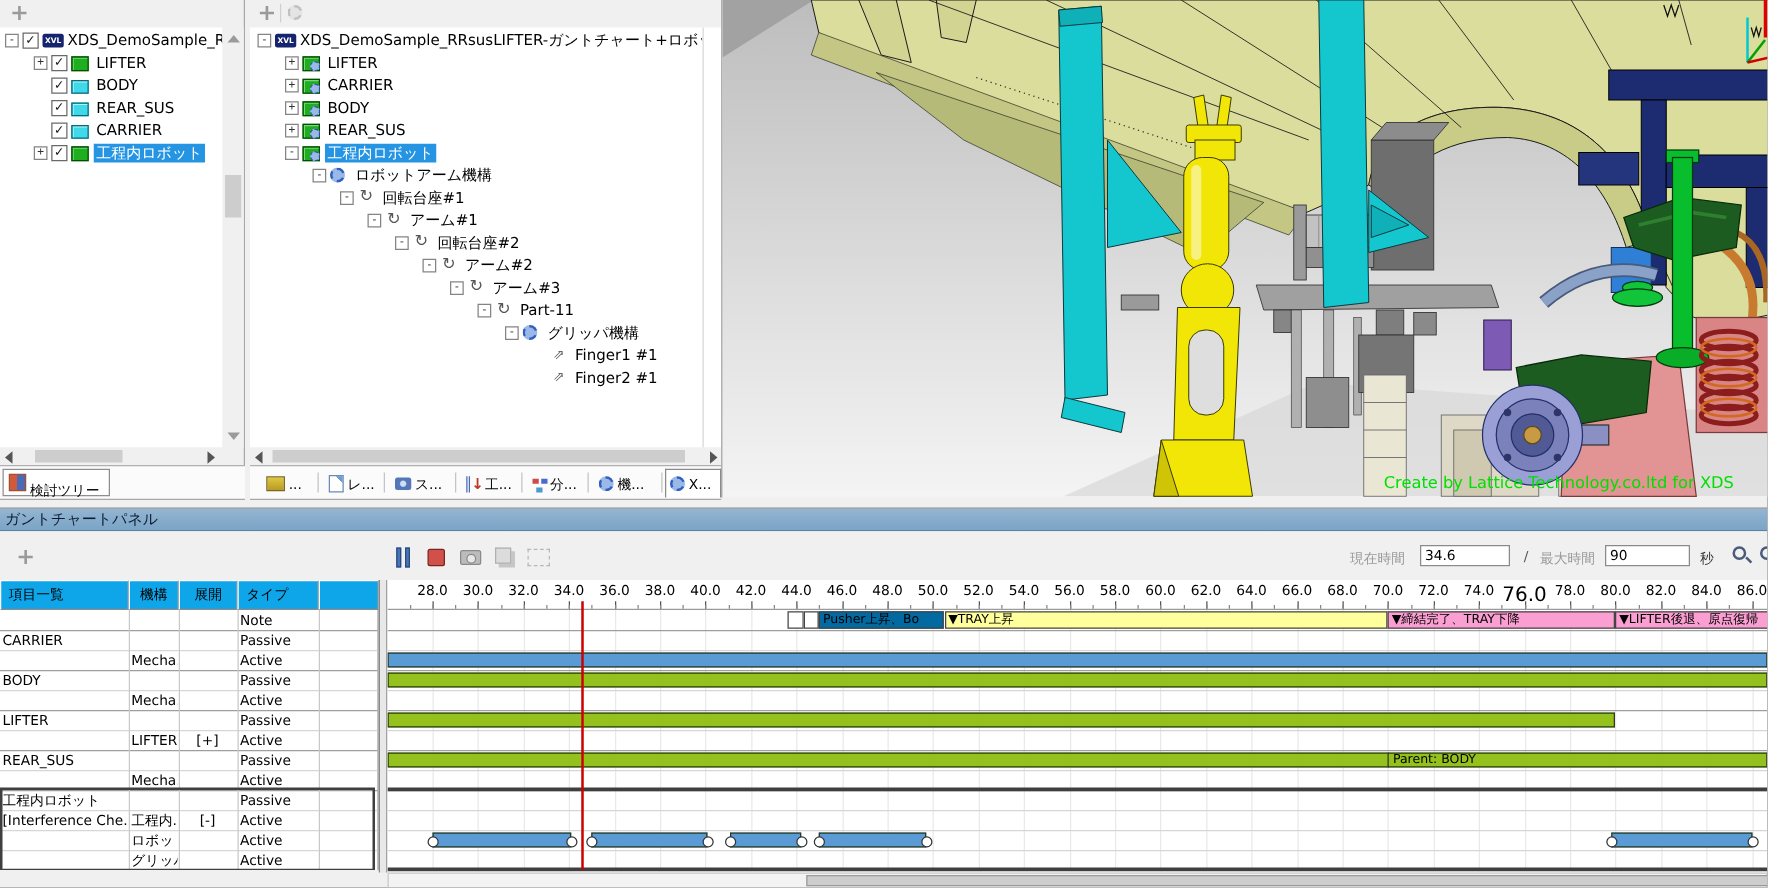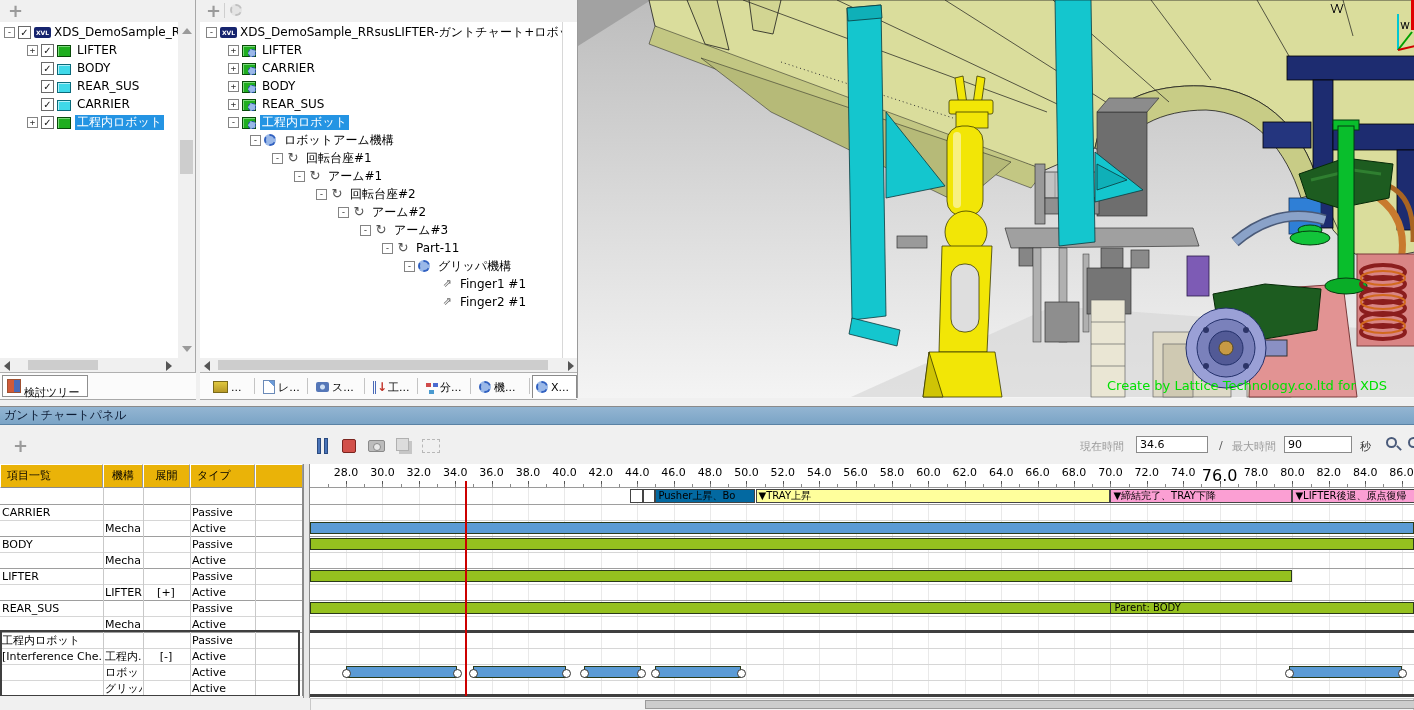--- a/index.html
+++ b/index.html
@@ -5,21 +5,21 @@
   html,body{margin:0;padding:0;background:#888;}
   #app{position:relative;width:1414px;height:710px;background:#f0f0f0;overflow:hidden;
        font-family:"DejaVu Sans","Liberation Sans",sans-serif;font-size:11px;color:#000;}
   .abs{position:absolute;}
   .panel{background:#fff;}
   .sb{background:#f0f0f0;}
   .tri{position:absolute;width:0;height:0;}
   .thumb{position:absolute;background:#cdcdcd;}
   .tabstrip{position:absolute;background:#fbfbfb;border-top:1px solid #b0b0b0;border-bottom:1px solid #a8a8a8;}
   .tab{position:absolute;background:#fff;border:1px solid #8f8f8f;display:flex;align-items:center;gap:3px;padding:0 4px;box-sizing:border-box;}
-  .gantt-hdr-cell{position:absolute;background:#eab308;border-top:1px solid #fff;border-left:1px solid #fff;
+  .gantt-hdr-cell{position:absolute;background:#0ea5e9;border-top:1px solid #fff;border-left:1px solid #fff;
        border-right:1px solid #9a9a9a;border-bottom:1px solid #8a8a8a;box-sizing:border-box;
        font-size:11px;line-height:21px;}
   .cell{position:absolute;font-size:11px;line-height:15px;white-space:nowrap;overflow:hidden;}
   .plus{color:#9a9a9a;font-size:18px;line-height:18px;font-weight:bold;}
 </style>
 </head>
 <body>
 
 <div id="app">
 
@@ -407,20 +407,26 @@
 
     <div id="gtHeader">
         <div class="gantt-hdr-cell" style="position: absolute; left: 0px; top: 57px; width: 103px; height: 24px; padding-left: 6px;">項目一覧</div>
         <div class="gantt-hdr-cell" style="position: absolute; left: 103px; top: 57px; width: 40px; height: 24px; text-align: center;">機構</div>
         <div class="gantt-hdr-cell" style="position: absolute; left: 143px; top: 57px; width: 47px; height: 24px; text-align: center;">展開</div>
         <div class="gantt-hdr-cell" style="position: absolute; left: 190px; top: 57px; width: 65px; height: 24px; padding-left: 6px;">タイプ</div>
         <div class="gantt-hdr-cell" style="position: absolute; left: 255px; top: 57px; width: 48px; height: 24px; text-align: center;"></div>
       </div>
 
     <div class="abs panel" id="gtRows" style="left:0;top:81px;width:303px;height:208px;border-right:1px solid #8a8a8a;box-sizing:border-box;overflow:hidden;">
+        <div style="position: absolute; left: 0px; top: 0px; width: 303px; height: 16px; border-top: 1px solid transparent; box-sizing: border-box;">
+          <div class="cell" style="position: absolute; left: 2px; top: 0px; width: 100px; height: 15px;"></div>
+          <div class="cell" style="position: absolute; left: 105px; top: 0px; width: 37px; height: 15px;"></div>
+          <div class="cell" style="position: absolute; left: 143px; top: 0px; width: 46px; height: 15px; text-align: center;"></div>
+          <div class="cell" style="position: absolute; left: 192px; top: 0px; width: 60px; height: 15px;">Note</div>
+        </div>
         <div style="position: absolute; left: 0px; top: 16px; width: 303px; height: 16px; border-top: 1px solid rgb(158, 158, 158); box-sizing: border-box;">
           <div class="cell" style="position: absolute; left: 2px; top: 0px; width: 100px; height: 15px;">CARRIER</div>
           <div class="cell" style="position: absolute; left: 105px; top: 0px; width: 37px; height: 15px;"></div>
           <div class="cell" style="position: absolute; left: 143px; top: 0px; width: 46px; height: 15px; text-align: center;"></div>
           <div class="cell" style="position: absolute; left: 192px; top: 0px; width: 60px; height: 15px;">Passive</div>
         </div>
         <div style="position: absolute; left: 0px; top: 32px; width: 303px; height: 16px; border-top: 1px solid rgb(214, 214, 214); box-sizing: border-box;">
           <div class="cell" style="position: absolute; left: 2px; top: 0px; width: 100px; height: 15px;"></div>
           <div class="cell" style="position: absolute; left: 105px; top: 0px; width: 37px; height: 15px;">Mecha...</div>
           <div class="cell" style="position: absolute; left: 143px; top: 0px; width: 46px; height: 15px; text-align: center;"></div>

